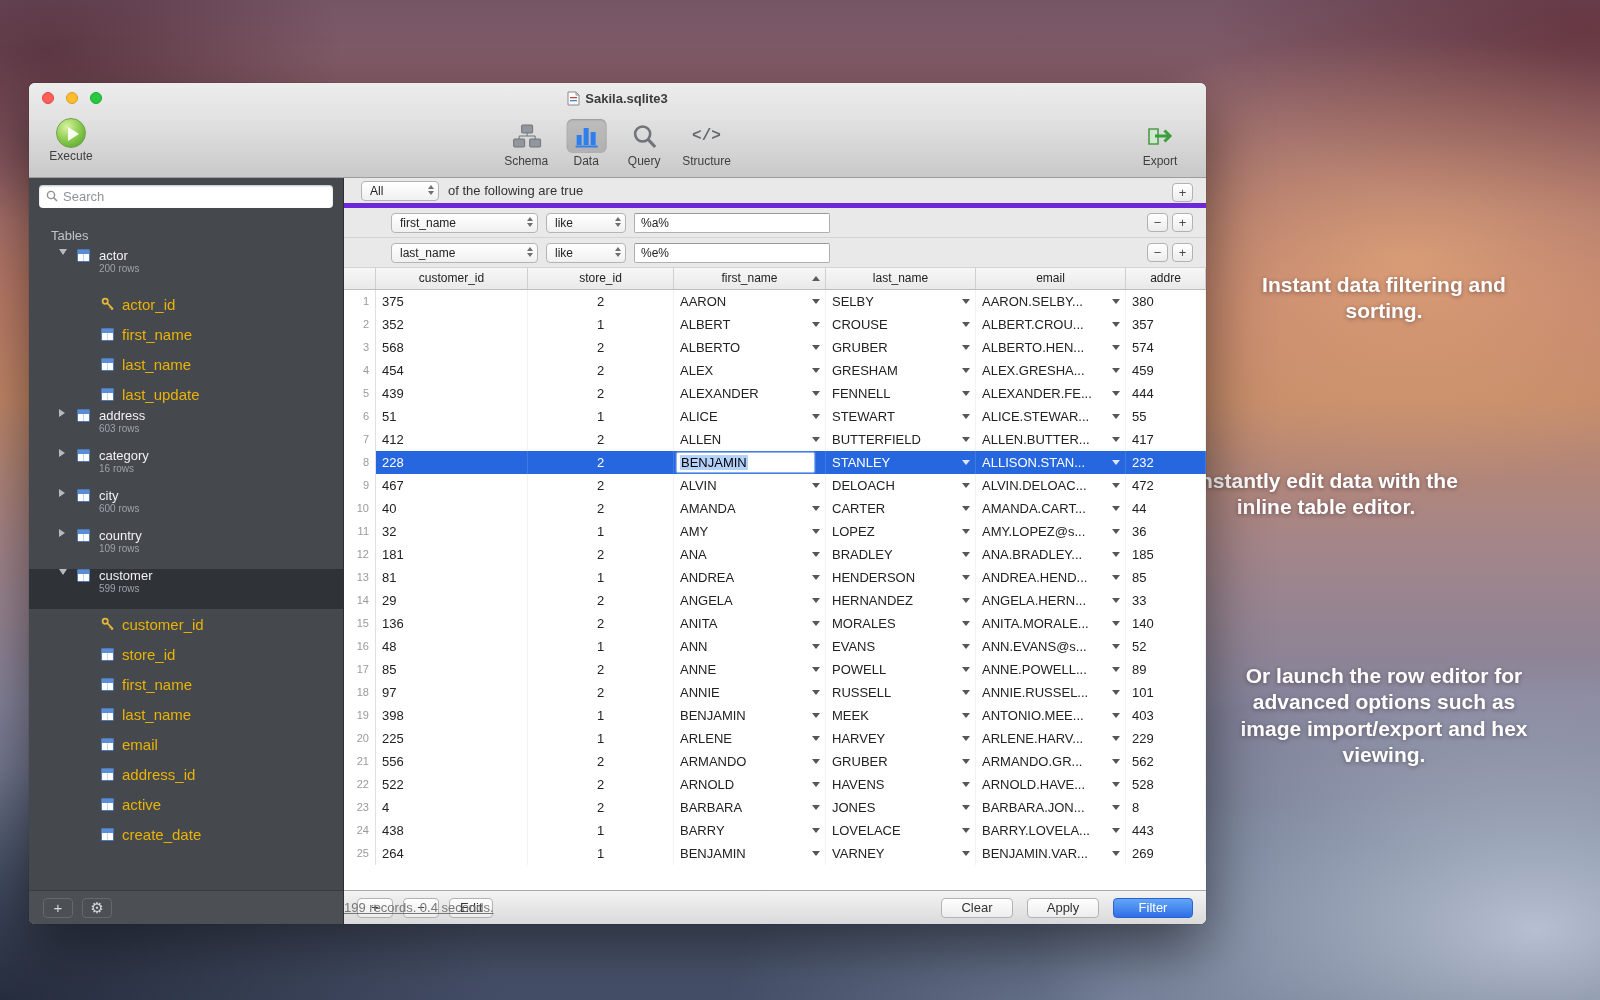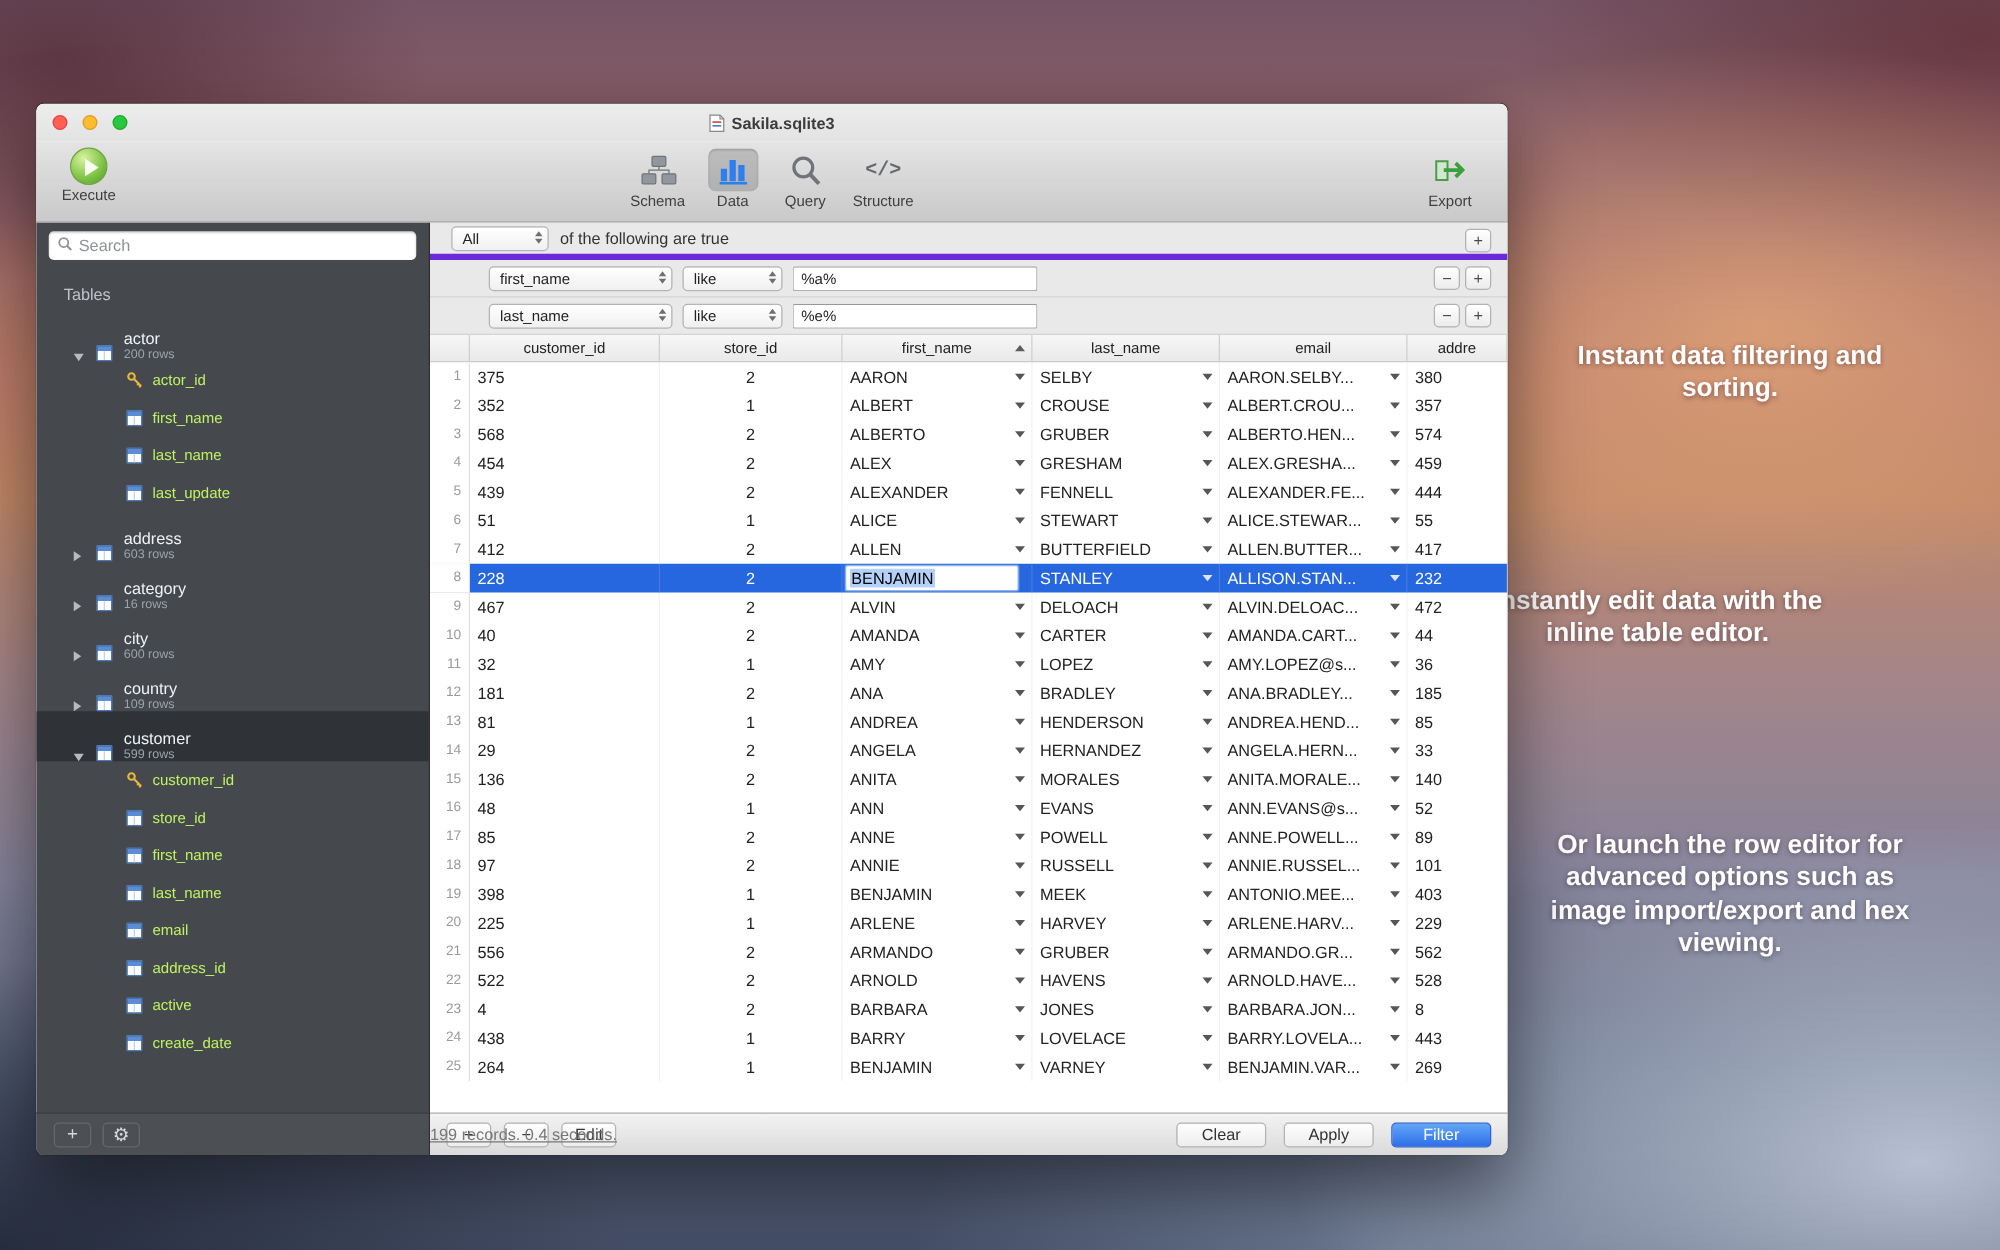--- a/index.html
+++ b/index.html
@@ -79,37 +79,37 @@
     border-right:1px solid rgba(0,0,0,.35);
   }
   .side-scroll { flex:1; overflow:hidden; }
   .searchbox {
     margin:7px 10px 0 10px; height:23px; background:#fff; border-radius:4px;
     display:flex; align-items:center; padding:0 7px; gap:5px;
     box-shadow:inset 0 1px 2px rgba(0,0,0,.25);
   }
   .searchbox .ph { color:#8e9196; font-size:13px; }
   .side-section { margin:20px 0 6px 22px; font-size:13px; color:#c0c4c9; }
-  .tree-table { height:40px; display:flex; align-items:flex-end; padding-left:30px; }
+  .tree-table { height:40px; display:flex; align-items:flex-start; padding-left:30px; }
   .tree-table.selected { background:#2f3236; }
   .disc { width:10px; margin-right:8px; flex:0 0 10px; }
   .disc.open::after { content:""; display:block; width:0;height:0; border-top:6px solid #b7bbc0; border-left:4.5px solid transparent; border-right:4.5px solid transparent; }
   .disc.closed::after { content:""; display:block; width:0;height:0; border-left:6px solid #b7bbc0; border-top:4.5px solid transparent; border-bottom:4.5px solid transparent; }
   .tbl-icon, .col-icon {
     width:13px; height:13px; flex:0 0 13px; margin-right:9px; border:1px solid #4d79b4; border-radius:1px;
     background:linear-gradient(#5b8dd6 0 4px, #fdfdfd 4px); position:relative;
   }
   .tbl-icon::after, .col-icon::after { content:""; position:absolute; left:5px; top:4px; bottom:0; width:1px; background:#c4d4ea; }
   .tbl-text { display:flex; flex-direction:column; line-height:1.1; }
   .tbl-name { font-size:13px; color:#f0f2f5; }
   .tbl-rows { font-size:10px; color:#9da3ab; }
   .tree-col { height:30px; display:flex; align-items:center; padding-left:72px; }
   .tree-col .col-icon { margin-right:8px; }
   .key-icon { width:14px; height:14px; flex:0 0 14px; margin-right:7px; }
-  .col-name { font-size:12px; color:#bef264; }
+  .col-name { font-size:15px; color:#eab308; }
   .side-status {
     height:34px; flex:0 0 34px; background:#4c4f53; border-top:1px solid #393b3e;
     display:flex; align-items:center; padding-left:14px; gap:9px;
   }
   .side-btn {
     min-width:30px; height:20px; border:1px solid #65686c; border-radius:4px;
     color:#d6d8db; font-size:15px; display:flex; align-items:center; justify-content:center;
   }
   
   .main { flex:1; display:flex; flex-direction:column; min-width:0; background:#fff; }

